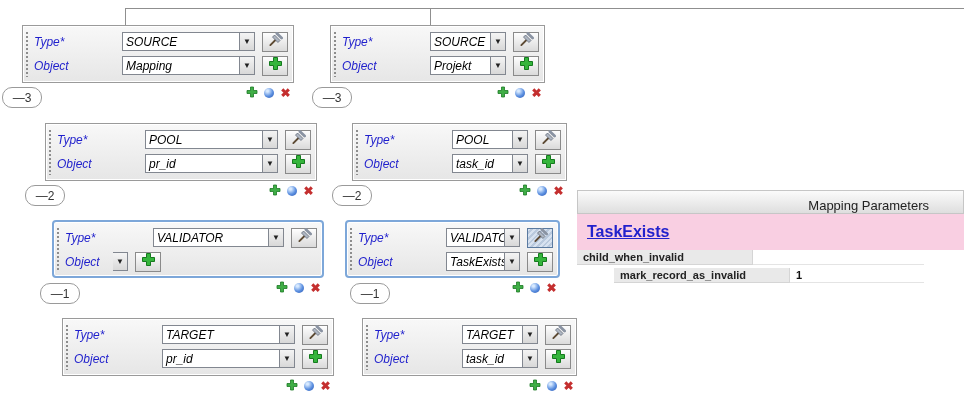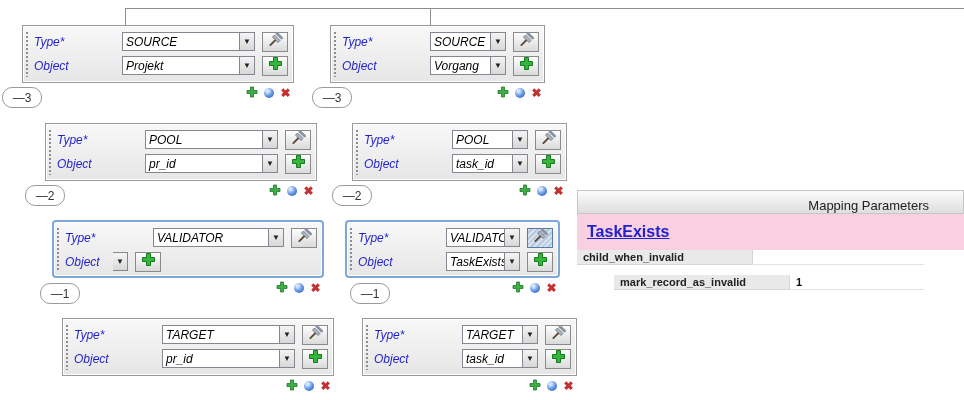--- a/index.html
+++ b/index.html
@@ -83,21 +83,21 @@
               <span><svg width="15" height="15" viewBox="0 0 16 16">
                   <path d="M2.5 14 L8.5 8" stroke="#5d4a33" stroke-width="2" stroke-linecap="round"></path>
                   <path d="M7 3.2 L12.8 9 L10.6 11.2 L4.8 5.4 Z" fill="#aeb6c2" stroke="#5a6270" stroke-width="0.8"></path>
                   <path d="M9.5 1.5 L14.5 6.5" stroke="#8a93a2" stroke-width="3" stroke-linecap="round"></path>
                 </svg></span>
             </span>
         </div>
         <div class="frow">
           <span class="flabel">Object</span>
           <span class="fbox">
-              <span>Projekt</span>
+              <span>Mapping</span>
             </span>
           <span class="dd">
               <span>▼</span>
             </span>
           <span class="tool">
               <span><svg width="15" height="15" viewBox="0 0 15 15">
                   <path d="M5.5 1.5h4v4h4v4h-4v4h-4v-4h-4v-4h4z" fill="#35b53c" stroke="#157a1e"></path>
                 </svg></span>
             </span>
         </div>
@@ -296,21 +296,21 @@
               <span><svg width="15" height="15" viewBox="0 0 16 16">
                   <path d="M2.5 14 L8.5 8" stroke="#5d4a33" stroke-width="2" stroke-linecap="round"></path>
                   <path d="M7 3.2 L12.8 9 L10.6 11.2 L4.8 5.4 Z" fill="#aeb6c2" stroke="#5a6270" stroke-width="0.8"></path>
                   <path d="M9.5 1.5 L14.5 6.5" stroke="#8a93a2" stroke-width="3" stroke-linecap="round"></path>
                 </svg></span>
             </span>
         </div>
         <div class="frow">
           <span class="flabel">Object</span>
           <span class="fbox">
-              <span>Vorgang</span>
+              <span>Projekt</span>
             </span>
           <span class="dd">
               <span>▼</span>
             </span>
           <span class="tool">
               <span><svg width="15" height="15" viewBox="0 0 15 15">
                   <path d="M5.5 1.5h4v4h4v4h-4v4h-4v-4h-4v-4h4z" fill="#35b53c" stroke="#157a1e"></path>
                 </svg></span>
             </span>
         </div>
@@ -500,18 +500,18 @@
     <span>Mapping Parameters</span>
   </div>
   <div class="ppink">
     <span class="plink">TaskExists</span>
   </div>
 
   <div class="prow" style="top:250px;">
     <div class="pname">child_when_invalid</div>
     <div class="pval"></div>
   </div>
-  <div class="prow" style="top:275px;padding-left:37px;">
+  <div class="prow" style="top:268px;padding-left:37px;">
     <div class="pname">mark_record_as_invalid</div>
     <div class="pval">1</div>
   </div>
 
 </div>
 
 </body></html>

